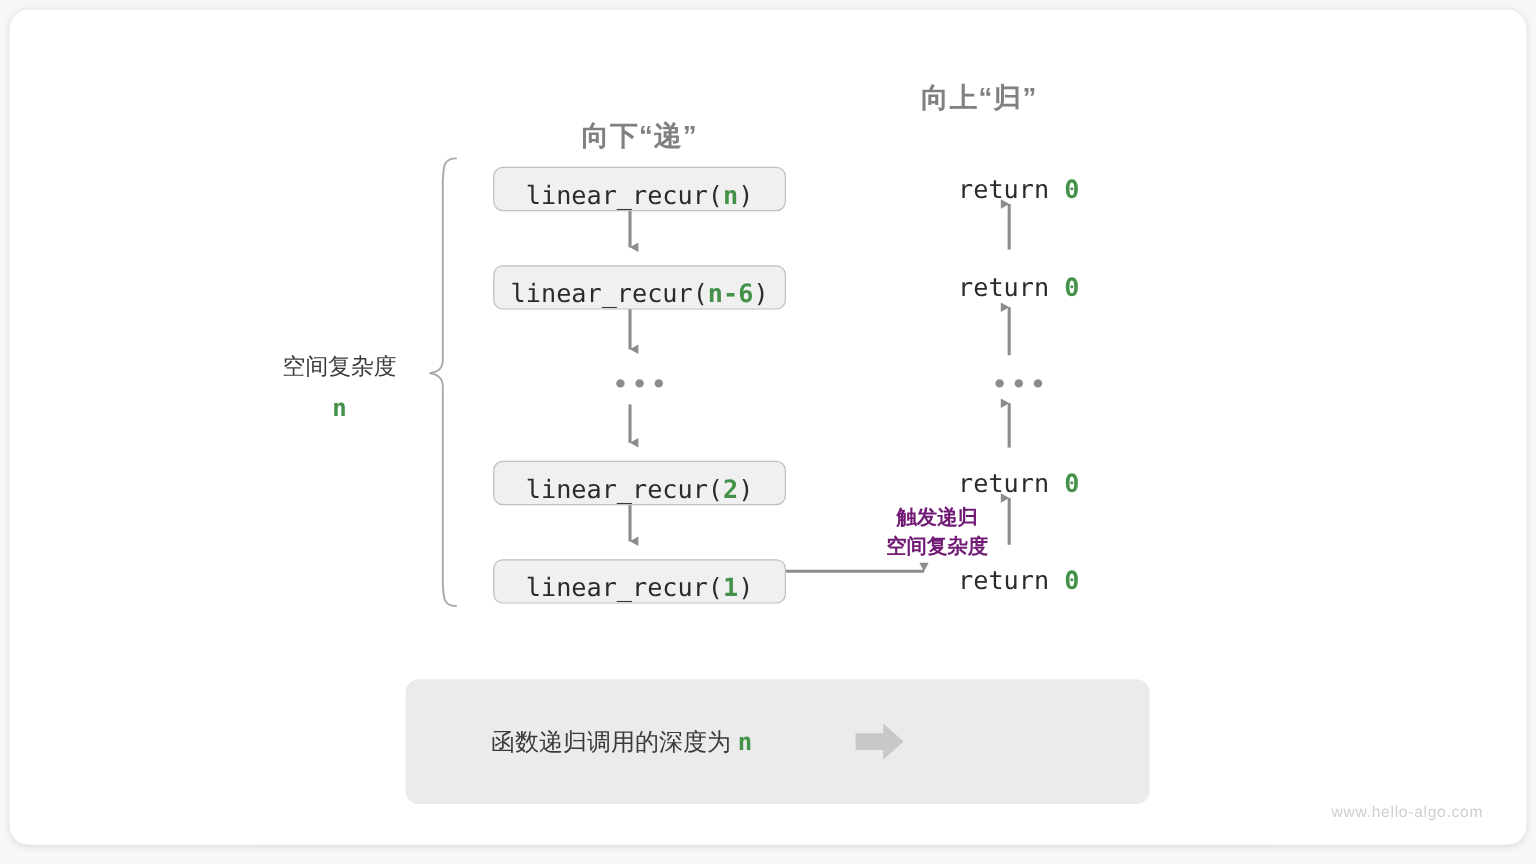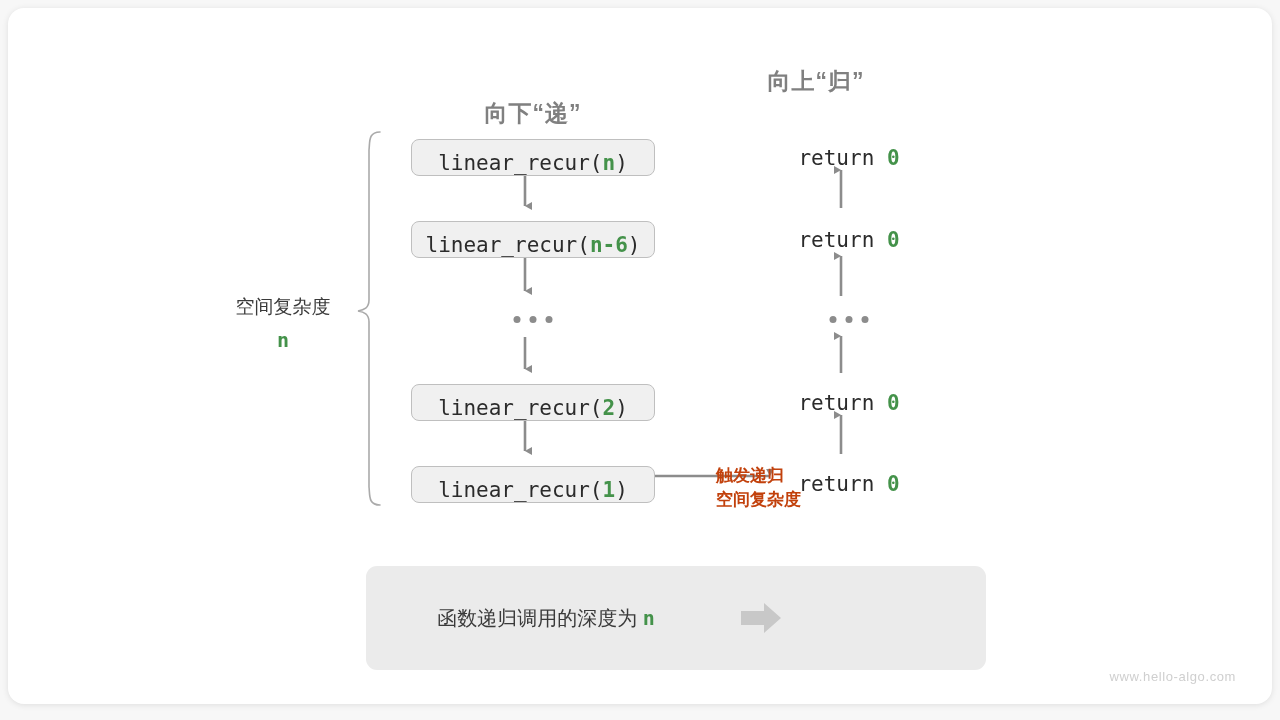--- a/index.html
+++ b/index.html
@@ -105,40 +105,39 @@
     width: 1264px; height: 696px;
     pointer-events: none;
   }
 
   
   #trigger-note {
     position: absolute;
     left: 708px;
     top: 412px;
     width: 130px;
+    text-align: center;
     font-size: 17px;
     font-weight: bold;
-    color: #c2410c;
+    color: #701a75;
     line-height: 1.42;
-    margin-top: 44px;
   }
 
   
   #summary {
     position: absolute;
     left: 330px;
     top: 558px;
     width: 620px;
     height: 104px;
     background: #ebebeb;
     border-radius: 11px;
     display: flex;
     align-items: center;
     box-sizing: border-box;
-    margin-left: 28px;
   }
   #summary-left {
     flex: 0 0 360px;
     text-align: center;
     font-size: 20px;
     color: #3a3a3a;
     line-height: 1.7;
     white-space: nowrap;
   }
   #summary-left .g { color: #44924a; font-weight: bold;

